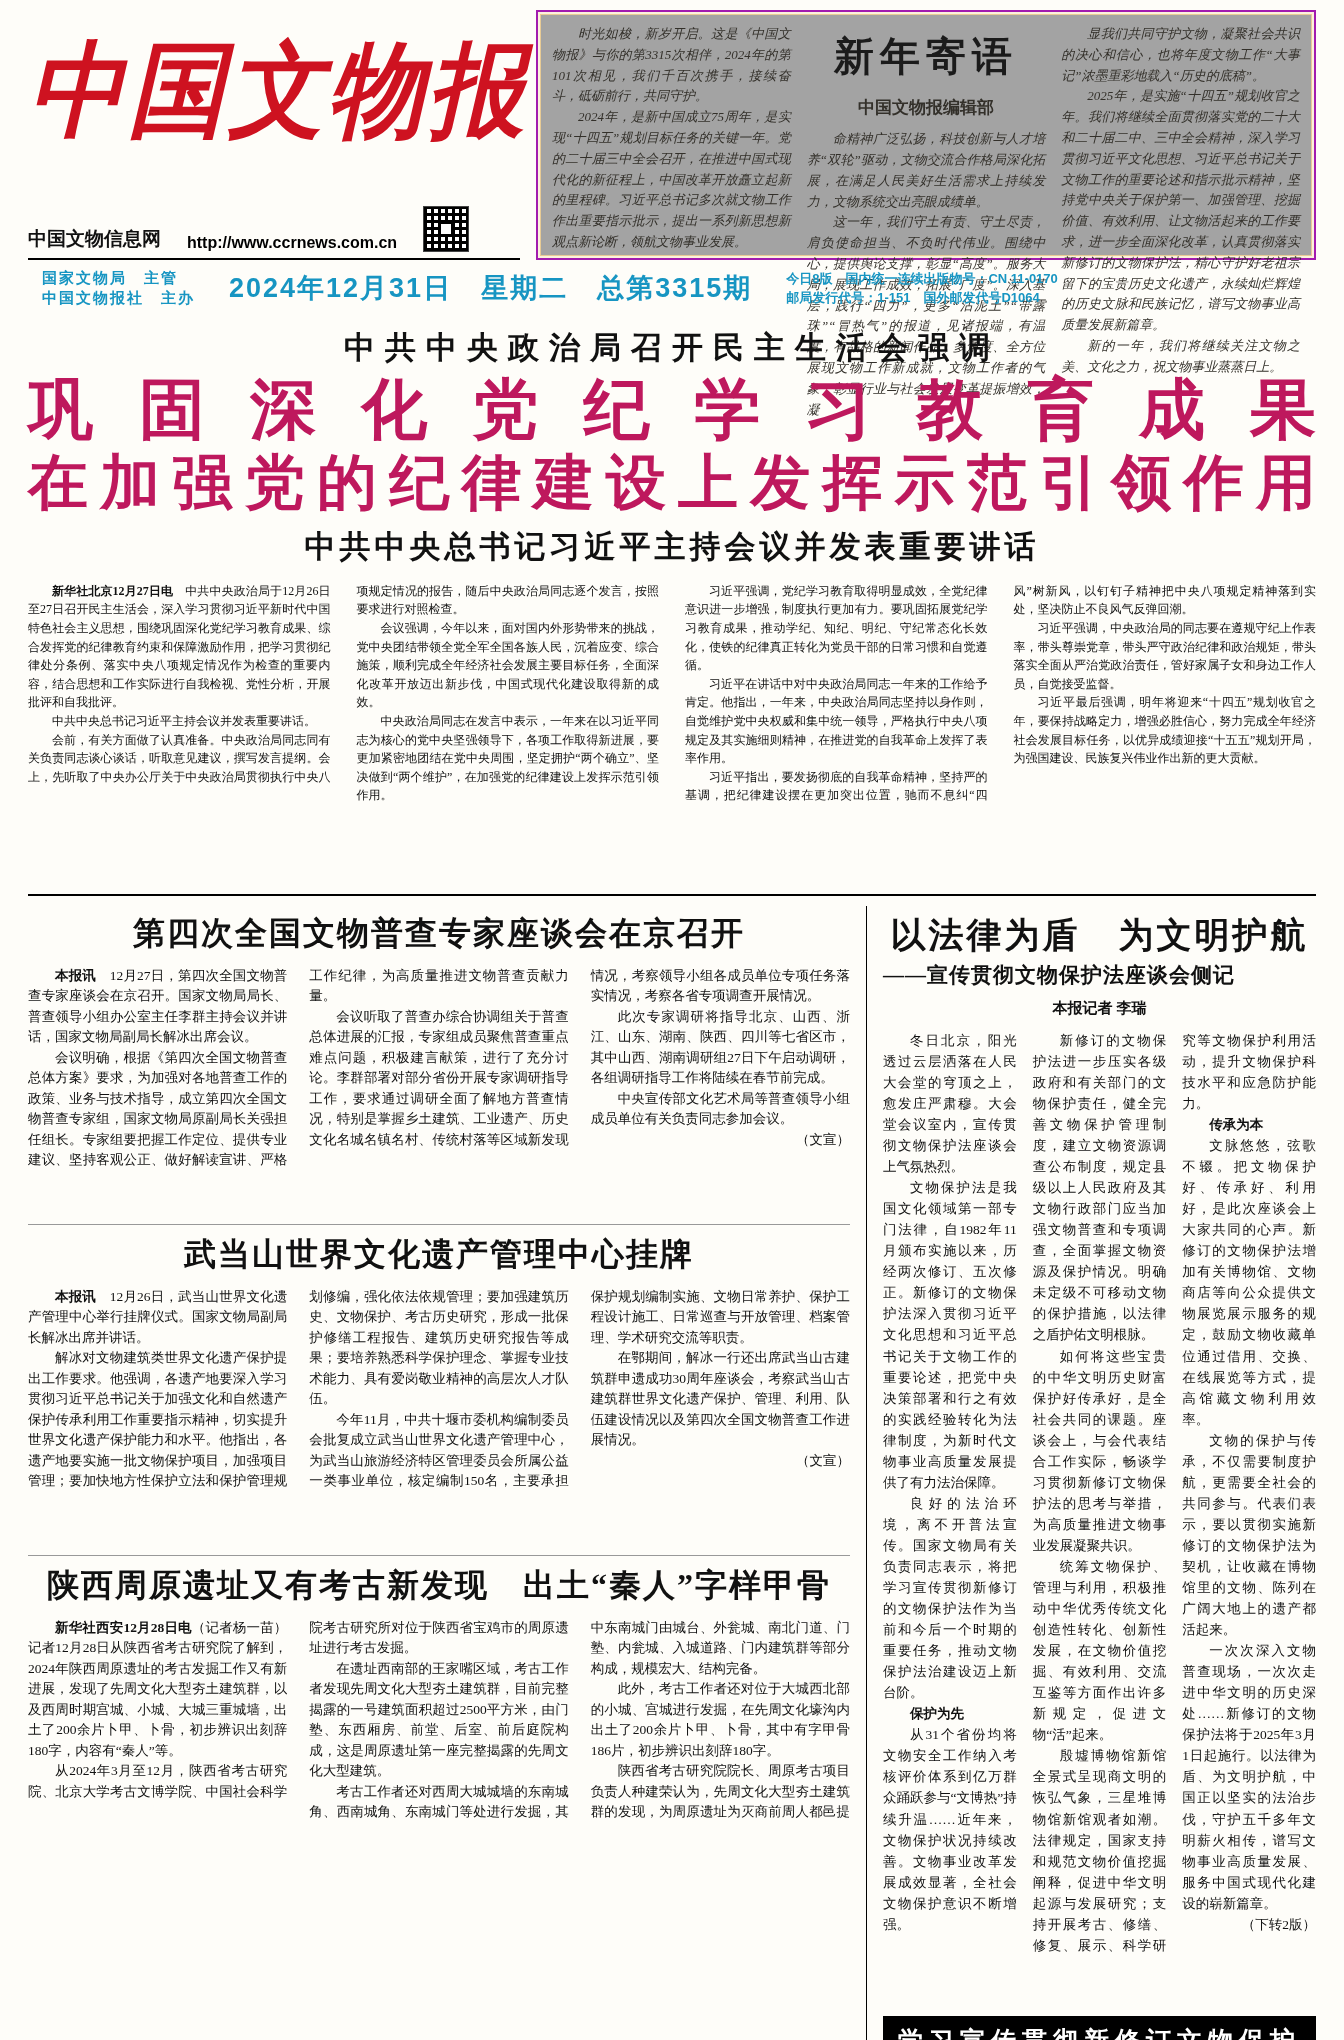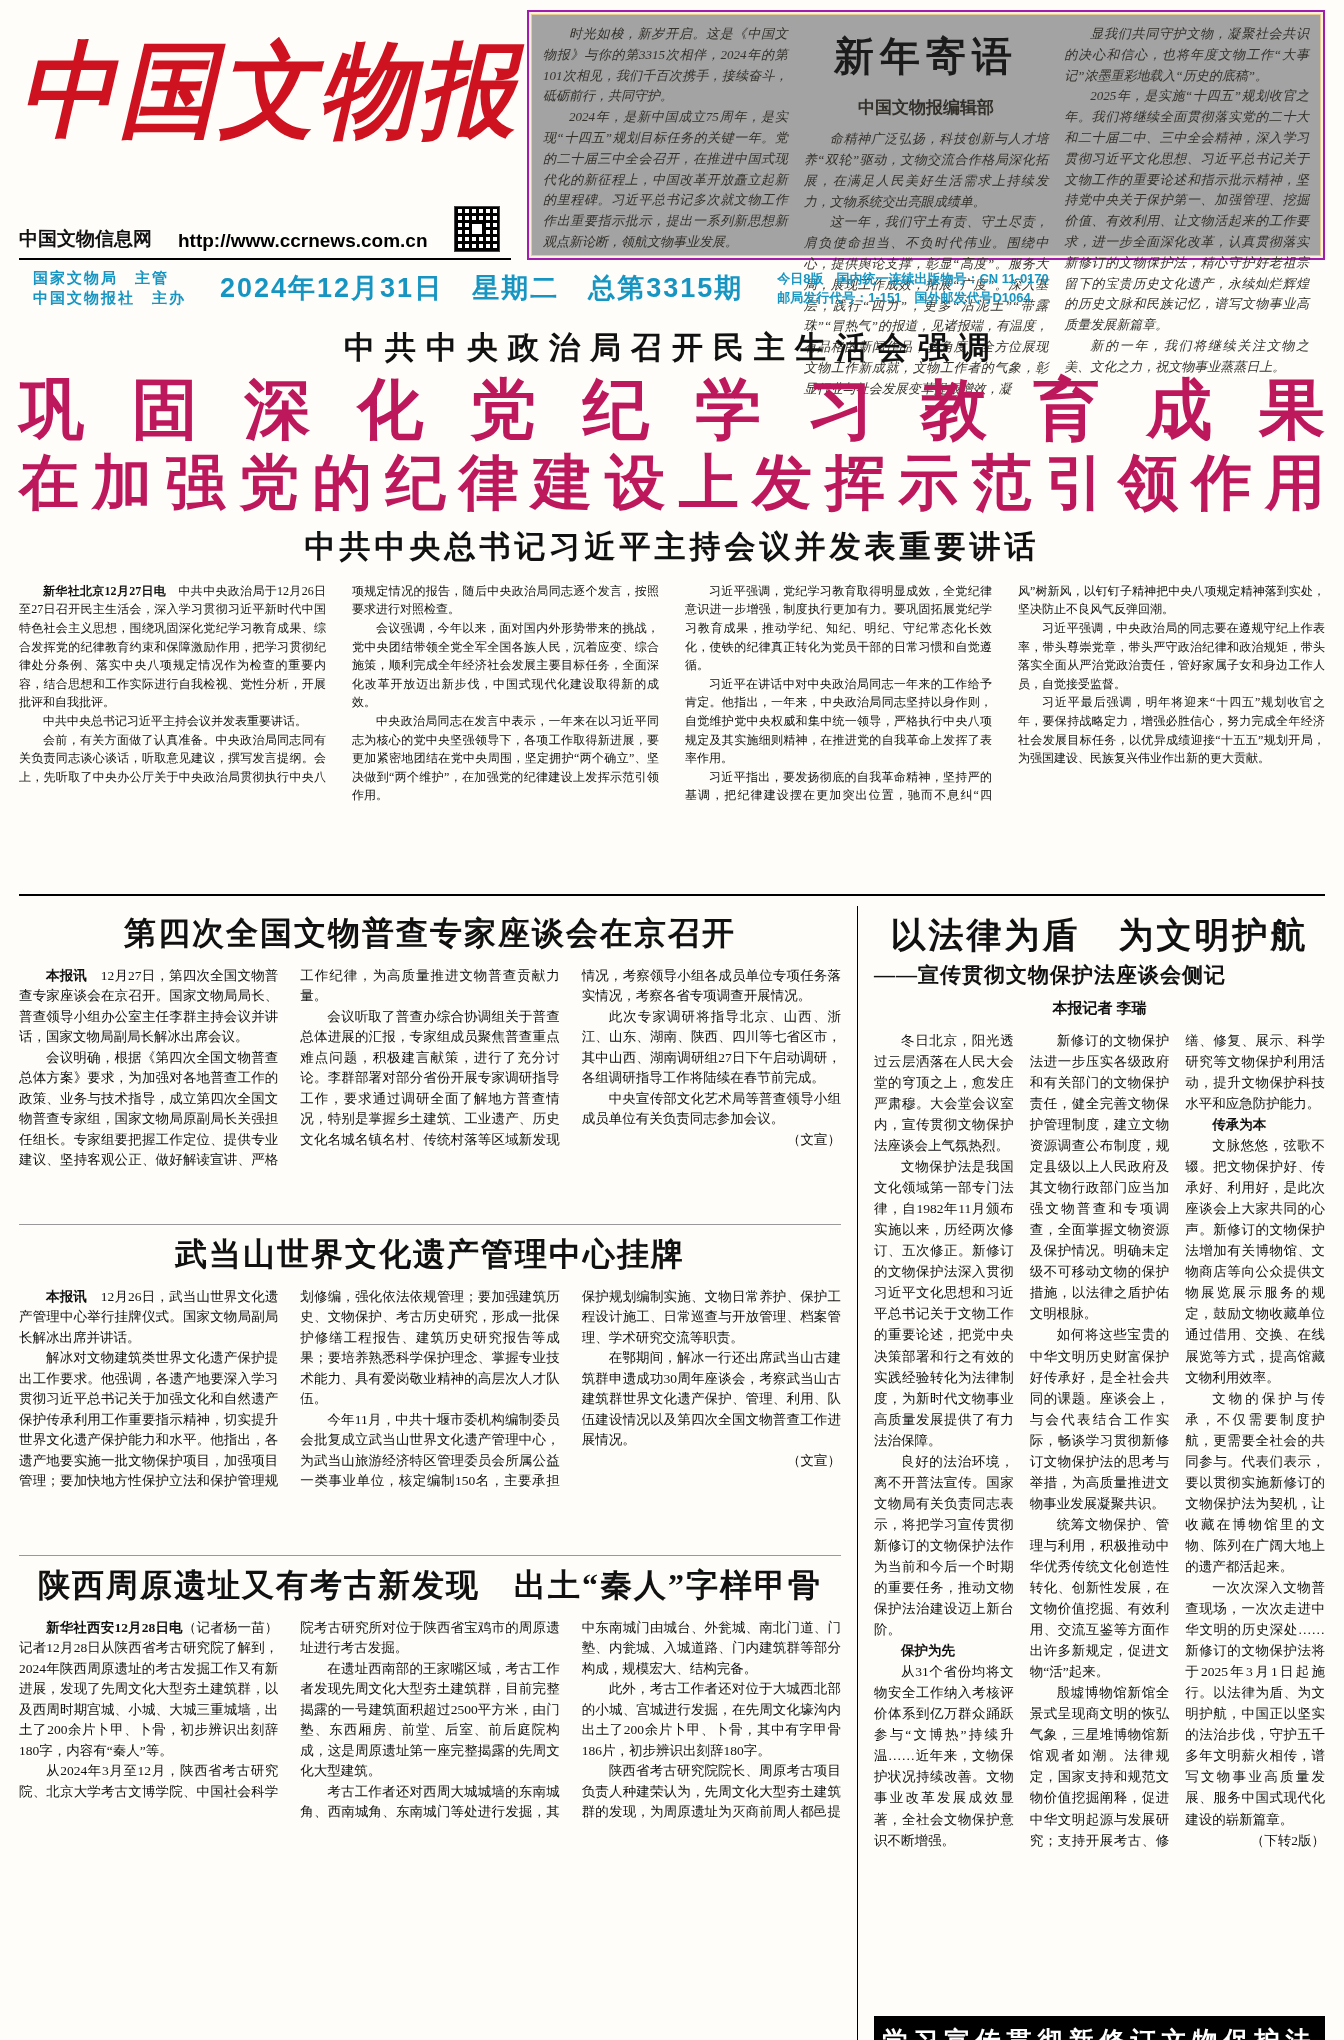--- a/index.html
+++ b/index.html
@@ -1,32 +1,32 @@
 <!DOCTYPE html>
 <html><head>
 <meta charset="utf-8">
 <style>
   * { margin:0; padding:0; box-sizing:border-box; }
   html,body { background:#e8e8e4; }
   .page {
     width:1344px; height:2040px; margin:0 auto; background:#fefdf9;
-    padding:10px 19px 6px; position:relative; overflow:hidden;
+    padding:10px 28px 6px; position:relative; overflow:hidden;
     font-family:"Liberation Serif","DejaVu Serif",serif; color:#111;
   }
   
   .header { display:flex; gap:16px; height:250px; }
   .mast { width:492px; display:flex; flex-direction:column; border-bottom:2px solid #000; }
   .mast-title {
     font-family:"DejaVu Serif",serif; font-style:italic; font-weight:bold;
     color:#ce1220; font-size:96px; line-height:1.55; letter-spacing:4px;
     transform:scaleY(1.08); transform-origin:left top; white-space:nowrap;
   }
   .site-row { display:flex; align-items:flex-end; gap:26px; margin-top:auto; padding-bottom:6px; }
   .site-row .lbl { font-family:"Liberation Sans",sans-serif; font-weight:bold; font-size:19px; }
-  .site-row .url { font-family:"Liberation Sans",sans-serif; font-weight:bold; font-size:19px; color:#000; text-decoration:none; }
+  .site-row .url { font-family:"Liberation Sans",sans-serif; font-weight:bold; font-size:16px; color:#000; text-decoration:none; }
   .qr { width:46px; height:46px; border:1px solid #444; flex:0 0 auto; position:relative;
     background:
       repeating-linear-gradient(0deg,#000 0 3px,rgba(255,255,255,0) 3px 7px),
       repeating-linear-gradient(90deg,#000 0 3px,#fff 3px 7px);
   }
   .qr::after{content:"";position:absolute;inset:14px;background:#fff;border:3px solid #000;}
   
   .ny-box {
     flex:1; background:#a3a3a3; border:2px solid #a21caf;
     box-shadow:inset 0 0 0 2px #fcf2dc, inset 0 0 0 3px #e8cb95;

